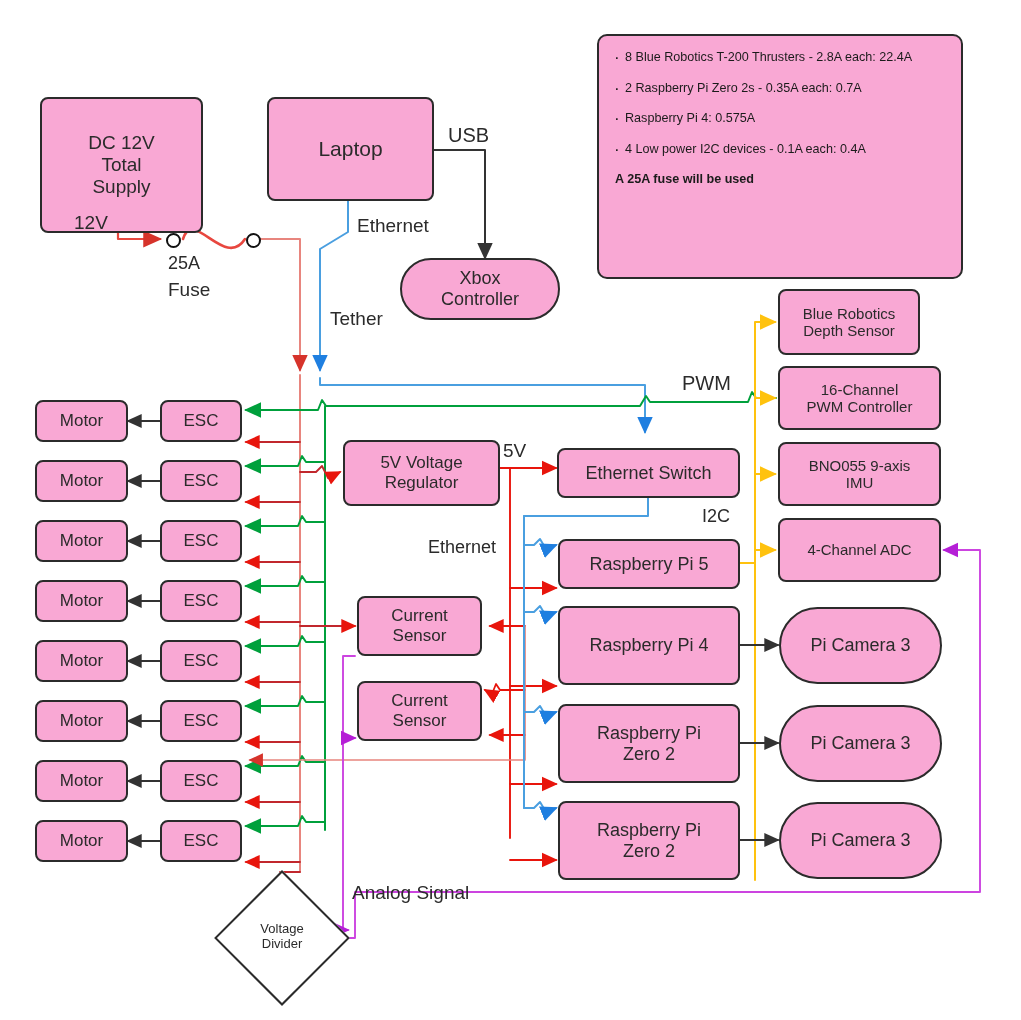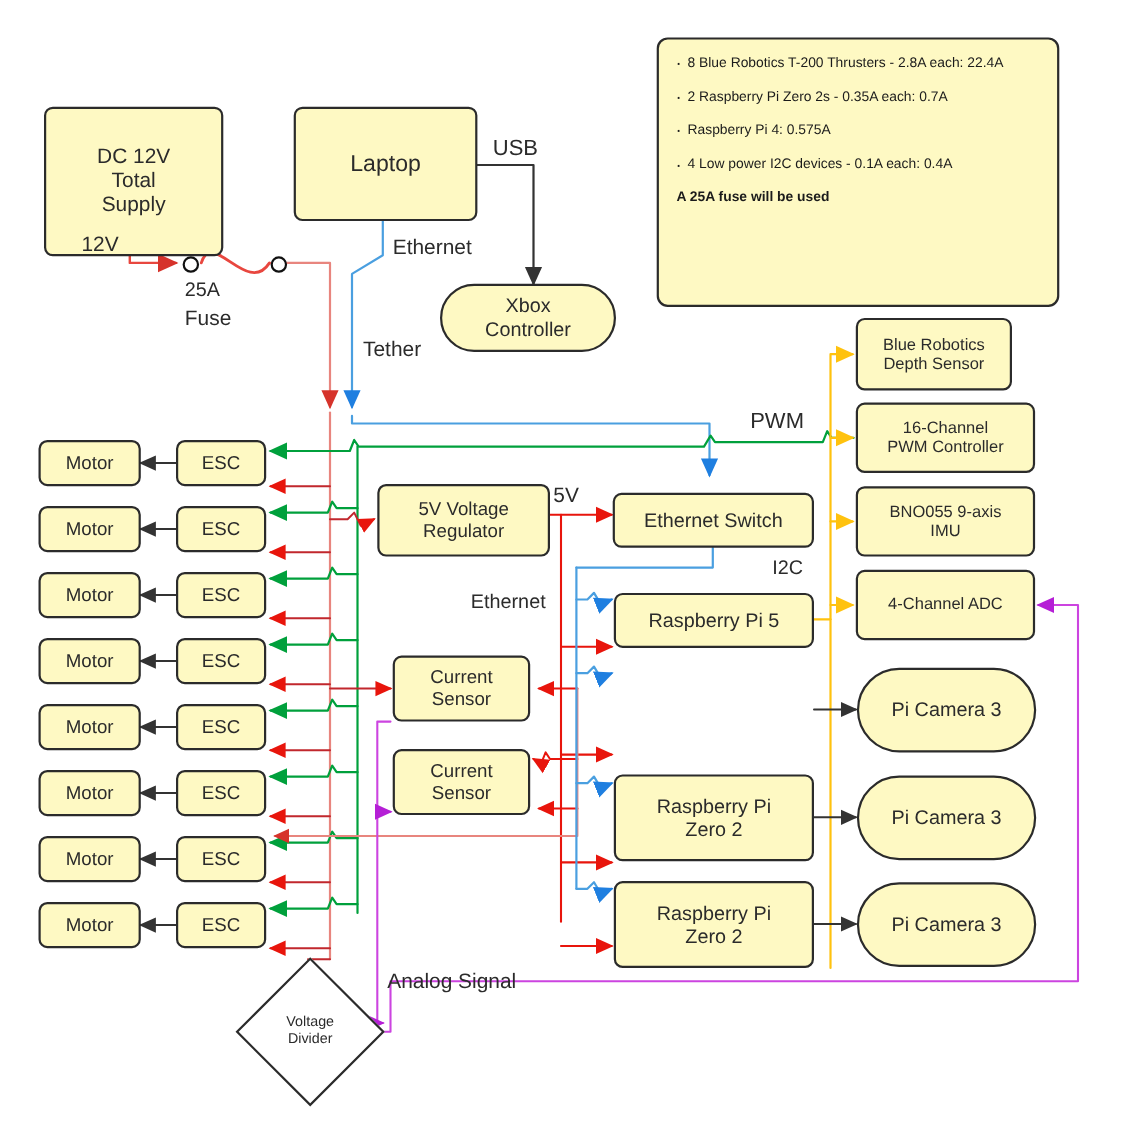--- a/index.html
+++ b/index.html
@@ -1,19 +1,19 @@
 <!DOCTYPE html>
 <html><head>
 <meta charset="utf-8">
 <style>
   html,body{margin:0;padding:0;background:#ffffff;}
   #root{position:relative;width:1021px;height:1020px;background:#fff;
         font-family:"Liberation Sans","DejaVu Sans",sans-serif;overflow:hidden;}
   svg#wires{position:absolute;left:0;top:0;width:1021px;height:1020px;}
-  .node{position:absolute;box-sizing:border-box;border:2.6px solid #2b2b2b;background:#fef9c3;
+  .node{position:absolute;box-sizing:border-box;border:2.6px solid #2b2b2b;background:#f9a8d4;
         display:flex;align-items:center;justify-content:center;text-align:center;
         color:#2b2b2b;line-height:1.16;}
   .rect{border-radius:8px;}
   .pill{border-radius:999px;}
   .note{border-radius:10px;display:block;text-align:left;padding:14px 16px 10px 16px;}
   .note ul{margin:0;padding:0;list-style:none;}
   .note li{font-size:12.6px;margin:0 0 16px 10px;position:relative;color:#1b1b1b;}
   .note li:before{content:"\00B7";position:absolute;left:-11px;top:-2px;font-size:17px;}
   .note .tot{font-size:12.6px;margin:0 0 16px 0;color:#1b1b1b;}
   .note .fuse{font-size:12.6px;font-weight:bold;color:#1b1b1b;}
@@ -266,20 +266,23 @@
     <span>BNO055 9-axis</span>
     <span>IMU</span>
   </div>
   <div class="node rect" style="left:778px;top:518px;width:163px;height:64px;font-size:15px;">
     <span>4-Channel ADC</span>
   </div>
 
   <div class="node rect" style="left:558px;top:539px;width:182px;height:50px;font-size:18px;">
     <span>Raspberry Pi 5</span>
   </div>
+  <div class="node rect" style="left:558px;top:606px;width:182px;height:79px;font-size:18px;">
+    <span>Raspberry Pi 4</span>
+  </div>
   <div class="node rect" style="left:558px;top:704px;width:182px;height:79px;font-size:18px;flex-direction:column;">
     <span>Raspberry Pi</span>
     <span>Zero 2</span>
   </div>
   <div class="node rect" style="left:558px;top:801px;width:182px;height:79px;font-size:18px;flex-direction:column;">
     <span>Raspberry Pi</span>
     <span>Zero 2</span>
   </div>
 
   <div class="node pill" style="left:779px;top:607px;width:163px;height:77px;font-size:18px;">

